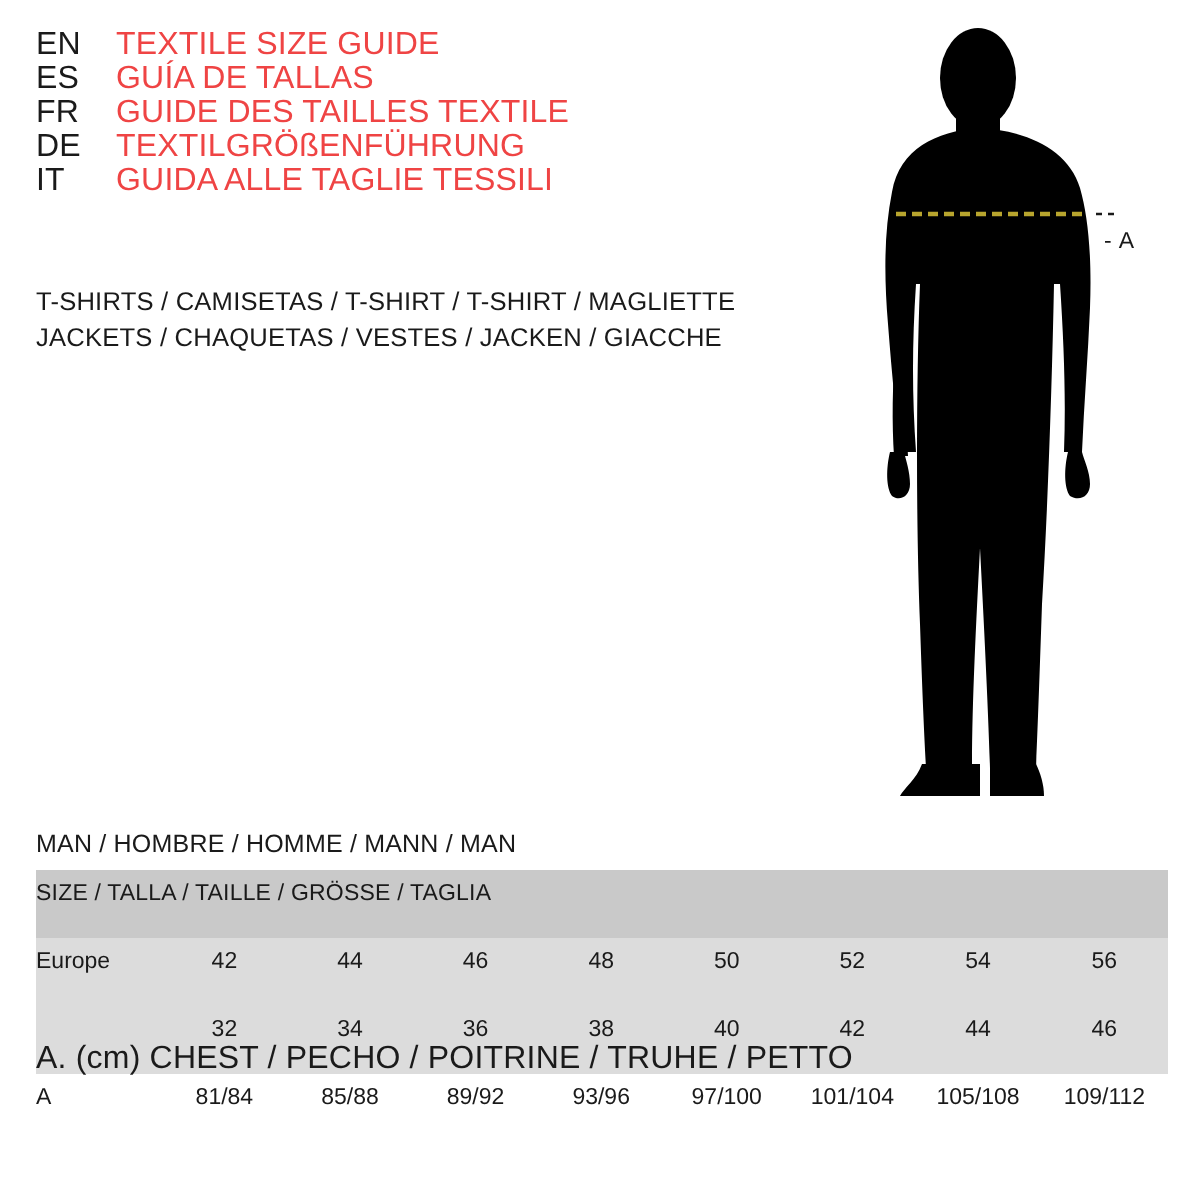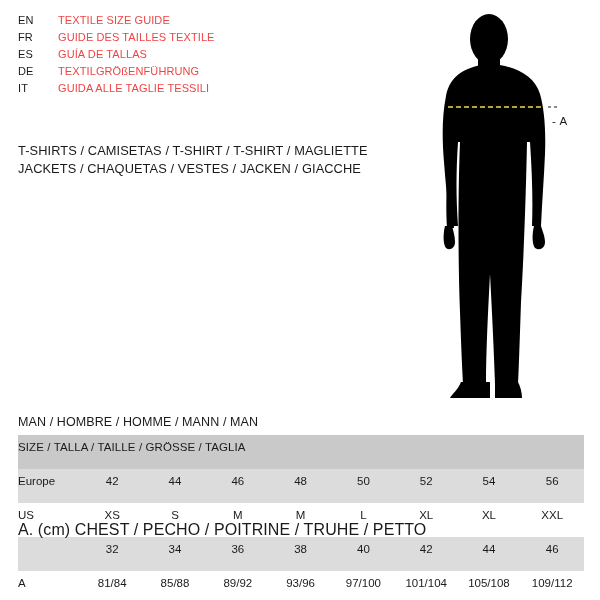--- a/index.html
+++ b/index.html
@@ -25,21 +25,21 @@
   .lang-block {
     position: absolute;
     left: 18px;
     top: 14px;
     width: 340px;
   }
   .lang-row {
     display: flex;
     align-items: baseline;
     height: 17px;
-    font-size: 11px;
+    font-size: 16px;
     letter-spacing: 0.1px;
   }
   .lang-code {
     width: 40px;
     flex: 0 0 40px;
     color: #1a1a1a;
   }
   .lang-text {
     color: #ef4444;
   }
@@ -134,26 +134,26 @@
 <body>
 
 <div class="page">
 
   <div class="lang-block">
     <div class="lang-row">
       <span class="lang-code">EN</span>
       <span class="lang-text">TEXTILE SIZE GUIDE</span>
     </div>
     <div class="lang-row">
+      <span class="lang-code">ES</span>
+      <span class="lang-text">GUÍA DE TALLAS</span>
+    </div>
+    <div class="lang-row">
       <span class="lang-code">FR</span>
       <span class="lang-text">GUIDE DES TAILLES TEXTILE</span>
-    </div>
-    <div class="lang-row">
-      <span class="lang-code">ES</span>
-      <span class="lang-text">GUÍA DE TALLAS</span>
     </div>
     <div class="lang-row">
       <span class="lang-code">DE</span>
       <span class="lang-text">TEXTILGRÖßENFÜHRUNG</span>
     </div>
     <div class="lang-row">
       <span class="lang-code">IT</span>
       <span class="lang-text">GUIDA ALLE TAGLIE TESSILI</span>
     </div>
   </div>
@@ -221,31 +221,20 @@
           <td class="label-col">Europe</td>
           <td class="val">42</td>
           <td class="val">44</td>
           <td class="val">46</td>
           <td class="val">48</td>
           <td class="val">50</td>
           <td class="val">52</td>
           <td class="val">54</td>
           <td class="val">56</td>
         </tr>
-        <tr class="plain">
-          <td class="label-col">US</td>
-          <td class="val">XS</td>
-          <td class="val">S</td>
-          <td class="val">M</td>
-          <td class="val">M</td>
-          <td class="val">L</td>
-          <td class="val">XL</td>
-          <td class="val">XL</td>
-          <td class="val">XXL</td>
-        </tr>
         <tr class="shade">
           <td class="label-col"></td>
           <td class="val">32</td>
           <td class="val">34</td>
           <td class="val">36</td>
           <td class="val">38</td>
           <td class="val">40</td>
           <td class="val">42</td>
           <td class="val">44</td>
           <td class="val">46</td>

